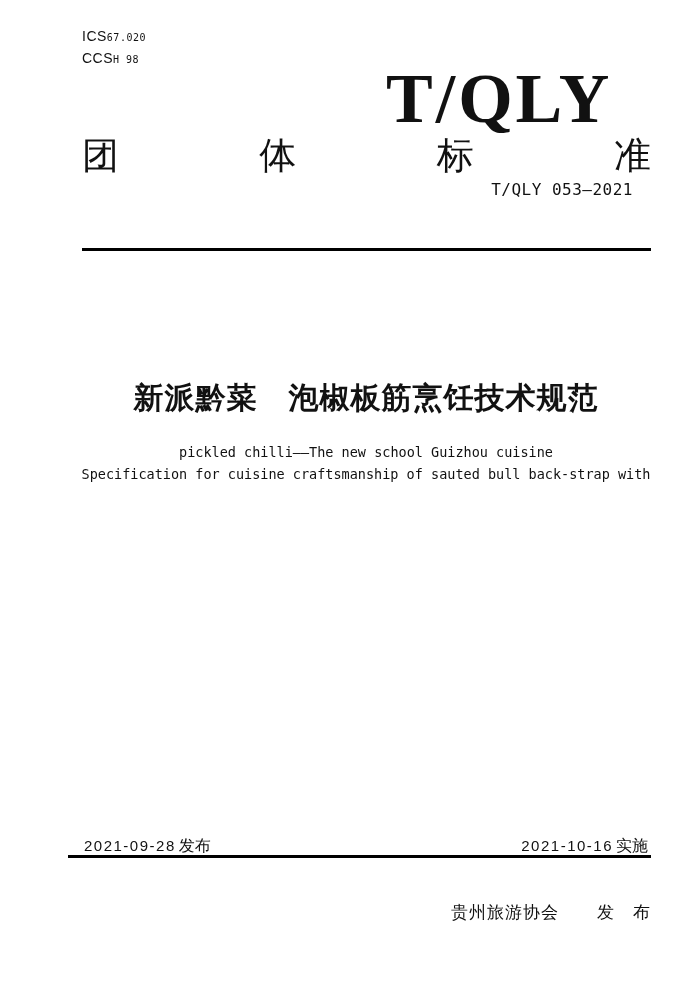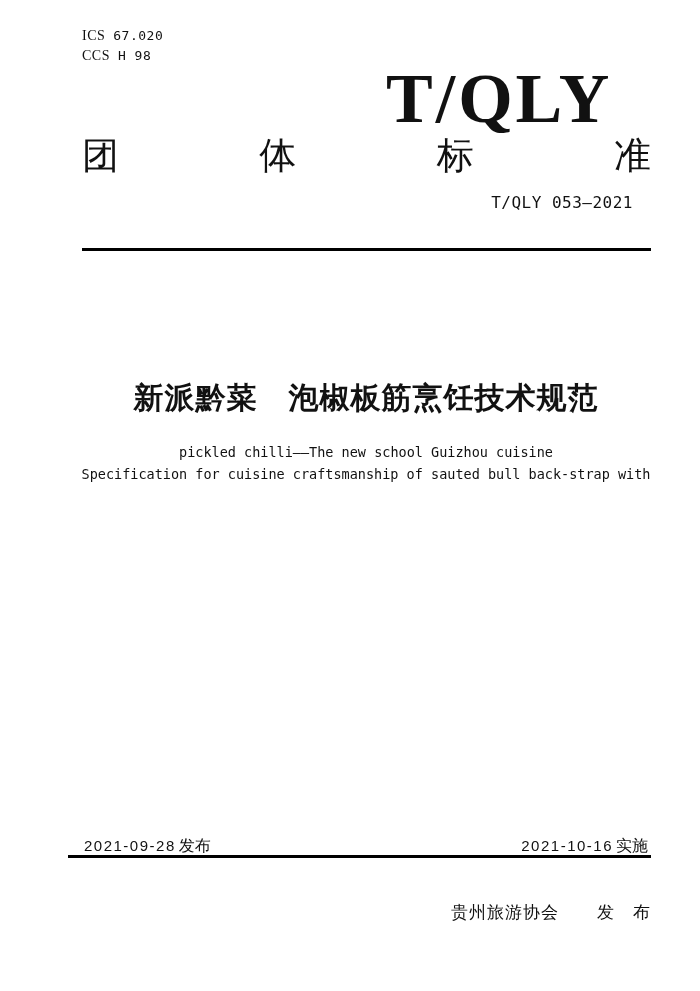--- a/index.html
+++ b/index.html
@@ -21,26 +21,25 @@
   .ics-block {
     position: absolute;
     top: 26px;
     left: 82px;
     font-size: 14px;
     line-height: 20px;
     letter-spacing: 0.5px;
     white-space: nowrap;
   }
   .ics-block .code-label {
-    font-family: Liberation Serif, serif;
+    font-family: Liberation Sans, sans-serif;
   }
   .ics-block .code-value {
     font-family: "DejaVu Sans Mono", monospace;
-    font-size: 13px;
-    margin-left: 8px;
+    font-size: 10px;
   }
 
   
   .brand {
     position: absolute;
     top: 64px;
     left: 386px;
     font-family: "Liberation Serif", serif;
     font-weight: bold;
     font-size: 70px;
@@ -59,21 +58,21 @@
     display: flex;
     justify-content: space-between;
     font-size: 37px;
     line-height: 1;
     font-family: "Liberation Serif", serif;
   }
 
   
   .doc-number {
     position: absolute;
-    top: 193px;
+    top: 180px;
     right: 67px;
     font-family: "DejaVu Sans Mono", monospace;
     font-size: 16px;
     letter-spacing: 0.5px;
     white-space: nowrap;
   }
 
   .rule-top {
     position: absolute;
     top: 248px;

